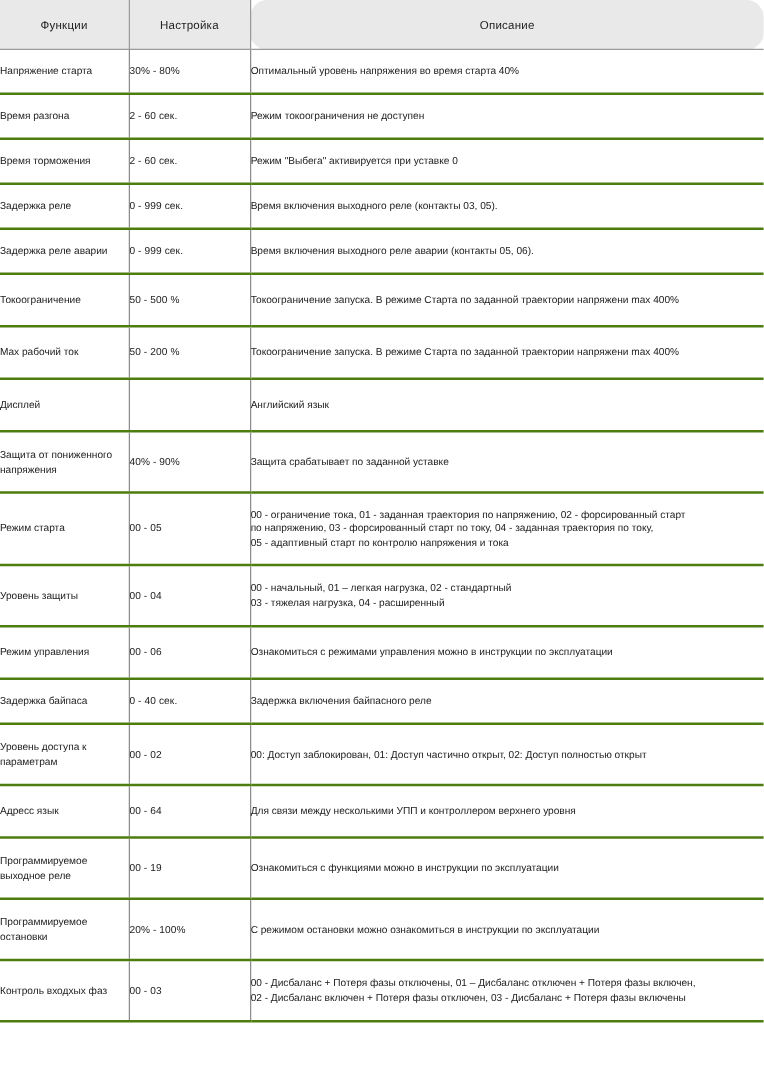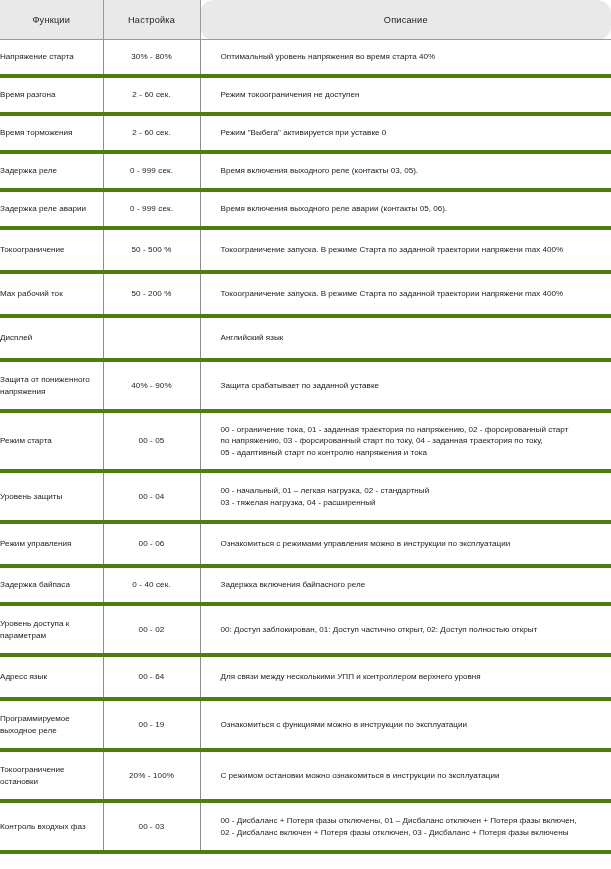--- a/index.html
+++ b/index.html
@@ -37,36 +37,35 @@
     vertical-align: middle;
     border-bottom: 1px solid #9a9a9a;
     border-right: 1px solid #9a9a9a;
     letter-spacing: .2px;
     margin-left: 48px;
   }
   .params-table th:last-child { border-right: none; }
   .params-table th.th-desc { border-right: none; border-radius: 14px; }
 
   .params-table td {
-    border-bottom: 4px solid #4d7c0f;
+    border-bottom: 2px solid #4d7c0f;
     border-right: 1px solid #8d8d8d;
     vertical-align: middle;
     padding: 2px 0;
     line-height: 1.42;
   }
-  .params-table td:last-child { border-right: none; padding-left: 20px; }
+  .params-table td:last-child { border-right: none; }
 
   .cell-func {
     padding-left: 5px;
     padding-right: 3px;
     text-align: left;
     color: #1b1b1b;
   }
   .cell-set {
-    text-align: center;
     color: #1b1b1b;
     letter-spacing: .1px;
   }
   .cell-desc {
     padding-left: 6px;
     padding-right: 4px;
     text-align: left;
     color: #1b1b1b;
   }
   .cell-desc .ln { display: block; }
@@ -202,21 +201,21 @@
         </td>
       </tr>
       <tr class="r-xl">
         <td class="cell-func">Программируемое выходное реле</td>
         <td class="cell-set">00 - 19</td>
         <td class="cell-desc">
           <span class="ln">Ознакомиться с функциями можно в инструкции по эксплуатации</span>
         </td>
       </tr>
       <tr class="r-xl">
-        <td class="cell-func">Токоограничение остановки</td>
+        <td class="cell-func">Программируемое остановки</td>
         <td class="cell-set">20% - 100%</td>
         <td class="cell-desc">
           <span class="ln">С режимом остановки можно ознакомиться в инструкции по эксплуатации</span>
         </td>
       </tr>
       <tr class="r-xl">
         <td class="cell-func">Контроль входхых фаз</td>
         <td class="cell-set">00 - 03</td>
         <td class="cell-desc">
           <span class="ln">00 - Дисбаланс + Потеря фазы отключены, 01 – Дисбаланс отключен + Потеря фазы включен,</span>

